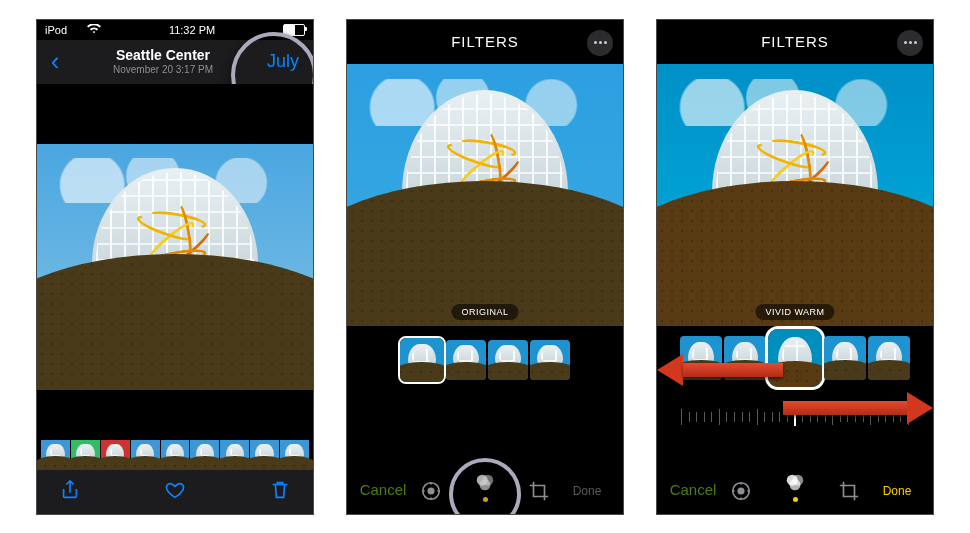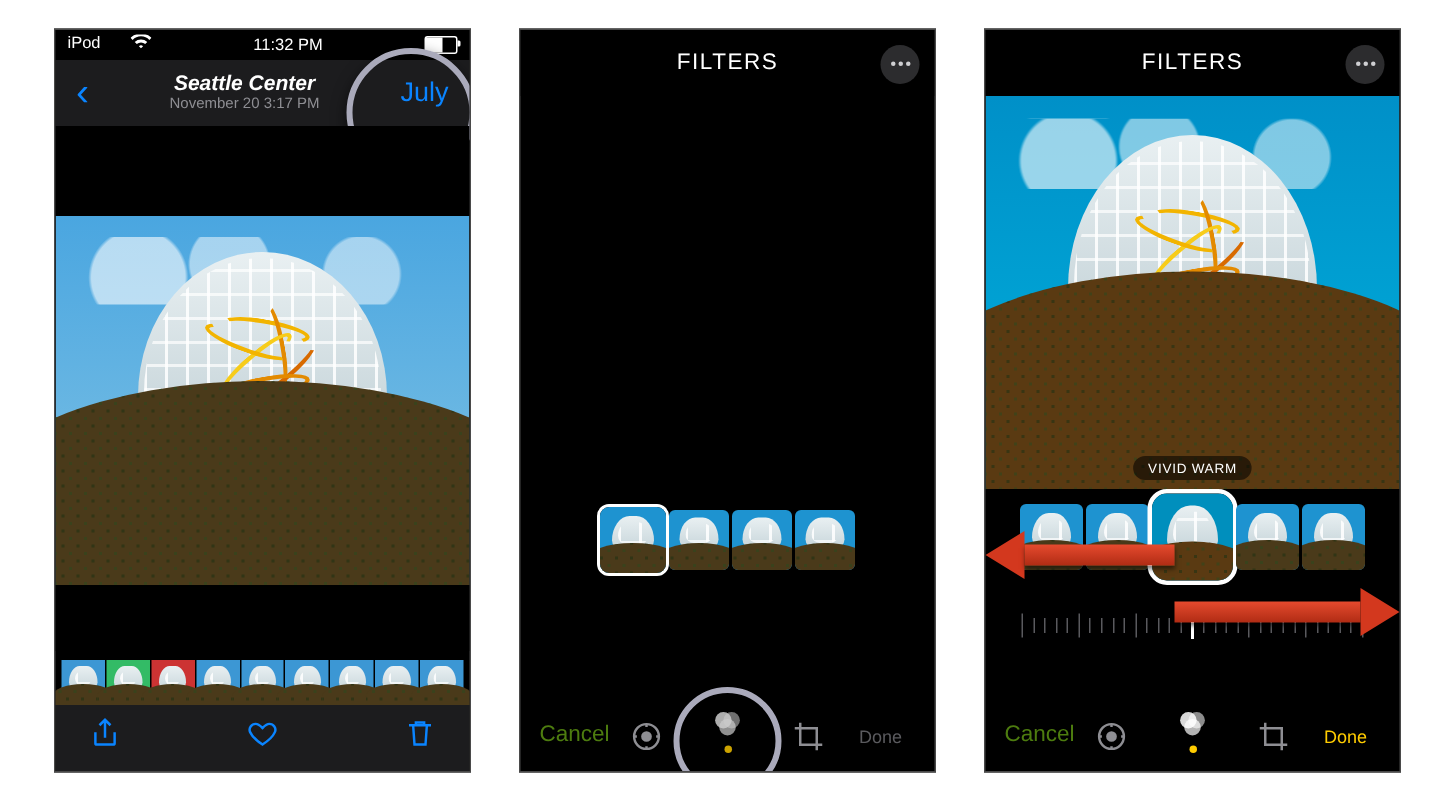--- a/index.html
+++ b/index.html
@@ -65,28 +65,28 @@
   .clouds{
     position:absolute; top:6%; left:0; width:100%; height:18%;
     background:
       radial-gradient(circle at 20% 60%,rgba(255,255,255,.6) 14%,transparent 15%),
       radial-gradient(circle at 42% 40%,rgba(255,255,255,.5) 16%,transparent 17%),
       radial-gradient(circle at 74% 55%,rgba(255,255,255,.5) 12%,transparent 13%);
   }
 
   
   .status{ display:flex; justify-content:space-between; align-items:center; height:20px; font-size:11px; padding:0 8px; background:#000;}
-  .status .left{display:flex;gap:20px;align-items:flex-start;}
+  .status .left{display:flex;gap:20px;align-items:center;}
   .battery{ width:20px;height:10px;border:1px solid #fff;border-radius:2px;position:relative;}
   .battery::after{content:"";position:absolute;right:-3px;top:2px;width:2px;height:4px;background:#fff;border-radius:0 1px 1px 0;}
   .battery i{display:block;height:100%;width:55%;background:#fff;}
   .nav1{ height:44px; display:grid; grid-template-columns:36px 1fr 60px; align-items:center; background:#1c1c1e;}
   .back{ color:#0a84ff; font-size:26px; text-align:center; font-weight:300;}
   .title1{ text-align:center; line-height:1.1;}
-  .title1 .t{ font-size:14px; font-weight:600;font-style:italic;}
+  .title1 .t{ font-size:14px; font-weight:600;}
   .title1 .s{ font-size:10px; color:#8e8e93;}
   .edit{ color:#0a84ff; font-size:18px; font-weight:400; text-align:center;}
   .highlight-edit{ position:absolute; top:12px; right:-4px; width:78px; height:78px; border-radius:50%; border:4px solid #aab; box-shadow:0 4px 10px rgba(0,0,0,.6);}
   .viewer1{ position:absolute; top:64px; left:0; right:0; bottom:80px; background:#000;}
   .viewer1 .photo{ position:absolute; top:60px; left:0; right:0; height:246px;}
   .sky1{ background:linear-gradient(#4aa6e0 0%,#6cb8e3 60%,#8ec7e6 100%); }
   .filmstrip{ position:absolute; left:4px; right:4px; bottom:44px; height:30px; display:flex; gap:1px;}
   .filmstrip .th{ flex:1; position:relative;}
   .filmstrip .th .sky{background:#3c97d4;}
   .filmstrip .th:nth-child(2) .sky{background:#3b6;}
@@ -256,20 +256,35 @@
 
 <div class="phone">
   <div class="nav2">
     <span class="ttl">FILTERS</span>
     <span class="more">
         <i></i>
         <i></i>
         <i></i>
       </span>
   </div>
+  <div class="viewer2 photo">
+    <div class="sky sky2"></div>
+      <div class="clouds"></div>
+    <div class="glasshouse"></div>
+    <div class="sculpt">
+        <div class="squig sq1"></div>
+        <div class="squig sq2"></div>
+        <div class="squig sq3"></div>
+        <div class="squig sq4"></div>
+        <div class="squig sq5"></div>
+        <div class="squig sq6"></div>
+      </div>
+    <div class="hill"></div>
+    <span class="namechip">ORIGINAL</span>
+  </div>
 
   <div class="thumbs t2">
     <div class="tb sel">
         <div class="sky"></div>
         <div class="glasshouse"></div>
         <div class="hill"></div>
       </div>
     <div class="tb">
         <div class="sky"></div>
         <div class="glasshouse"></div>

